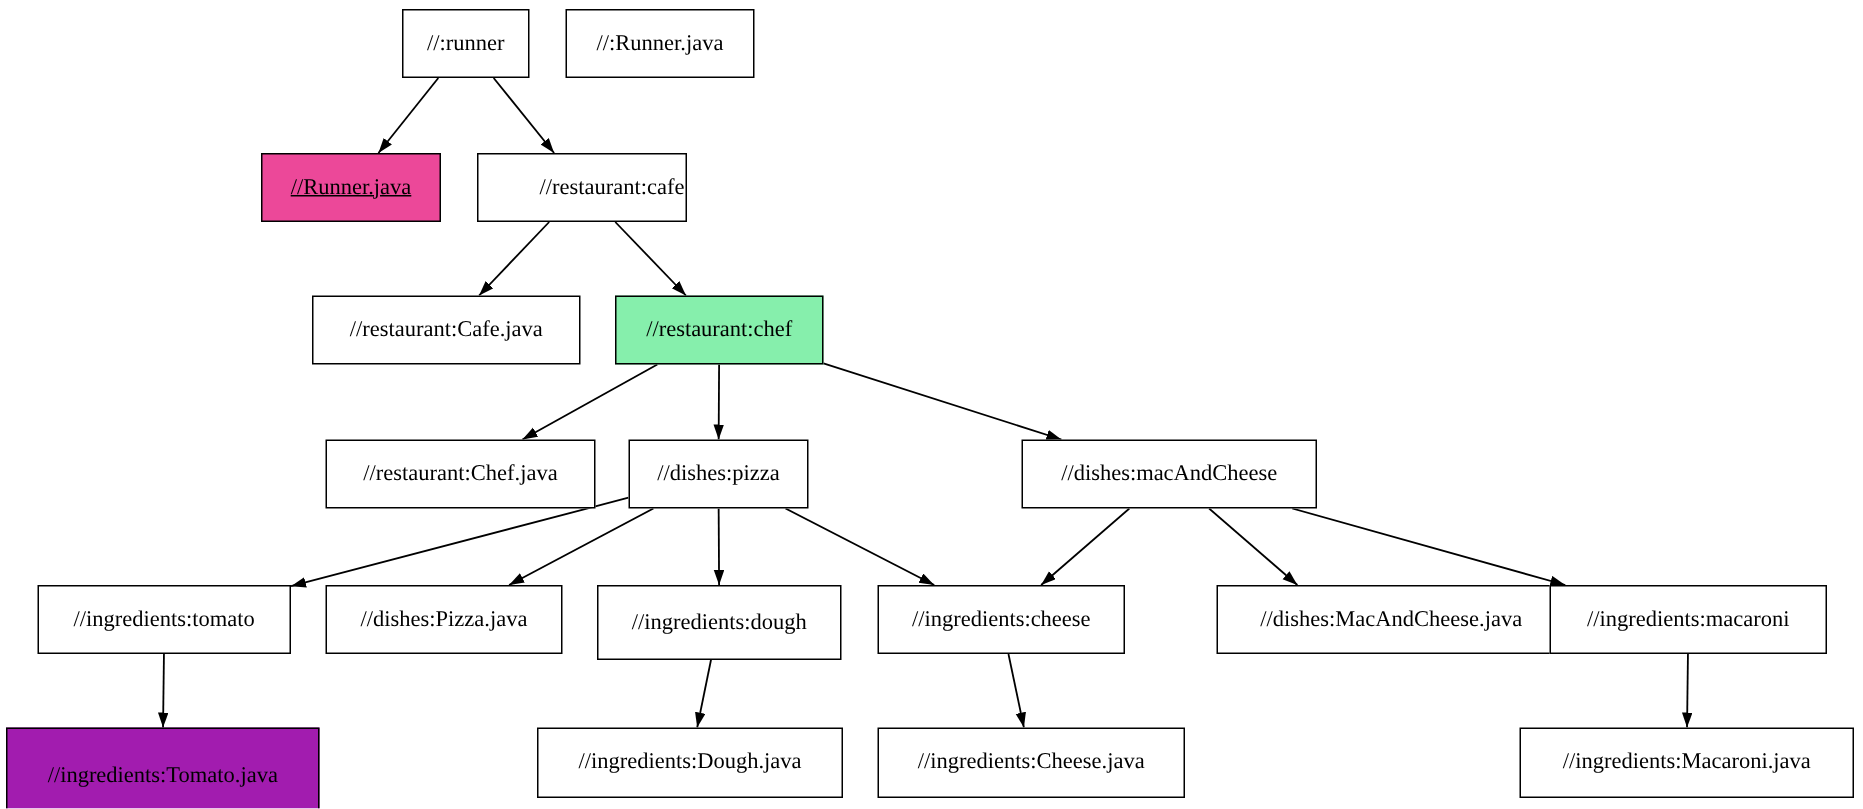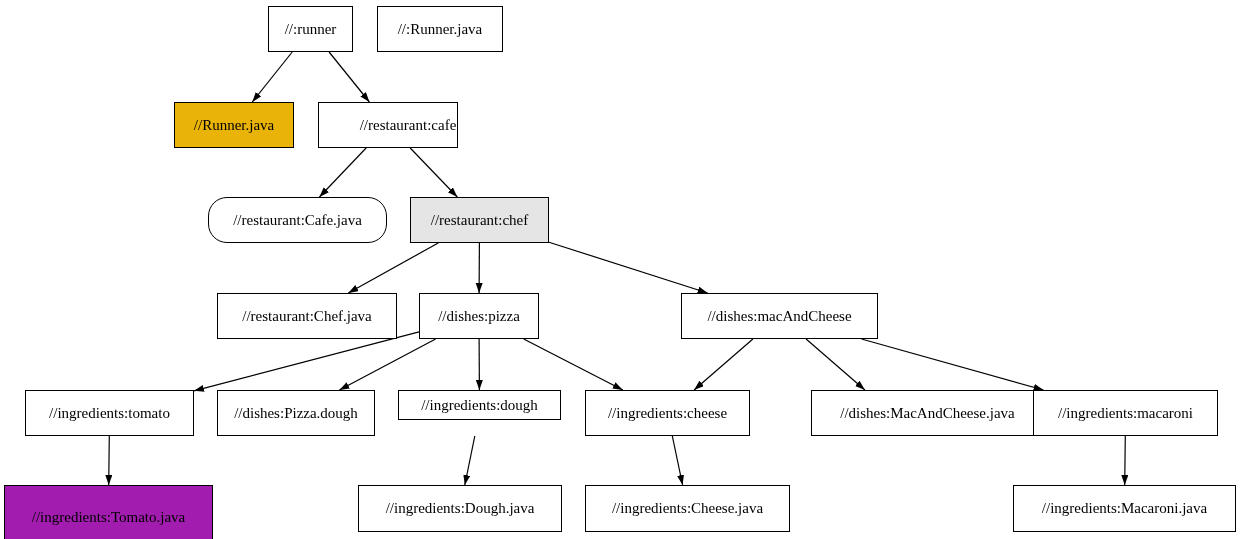--- a/index.html
+++ b/index.html
@@ -65,30 +65,30 @@
         <line x1="861.5" y1="339.0" x2="1043.5" y2="390.0" stroke="#000000" stroke-width="1.2" marker-end="url(#arrowhead)"></line>
         <line x1="109.3" y1="436.0" x2="108.7" y2="485.0" stroke="#000000" stroke-width="1.2" marker-end="url(#arrowhead)"></line>
         <line x1="474.8" y1="436.0" x2="464.8" y2="485.0" stroke="#000000" stroke-width="1.2" marker-end="url(#arrowhead)"></line>
         <line x1="672.3" y1="436.0" x2="682.6" y2="485.0" stroke="#000000" stroke-width="1.2" marker-end="url(#arrowhead)"></line>
         <line x1="1125.3" y1="436.0" x2="1124.7" y2="485.0" stroke="#000000" stroke-width="1.2" marker-end="url(#arrowhead)"></line>
       </g>
   </svg>
   <div id="nodes">
       <div class="node" style="left: 268px; top: 6px; width: 85px; height: 46px; border-color: rgb(0, 0, 0); background: rgb(255, 255, 255); color: rgb(0, 0, 0);">//:runner</div>
       <div class="node" style="left: 377px; top: 6px; width: 126px; height: 46px; border-color: rgb(0, 0, 0); background: rgb(255, 255, 255); color: rgb(0, 0, 0);">//:Runner.java</div>
-      <div class="node" style="left: 174px; top: 102px; width: 120px; height: 46px; border-color: rgb(0, 0, 0); background: #eab308; color: rgb(0, 0, 0);">//Runner.java</div>
+      <div class="node" style="left: 174px; top: 102px; width: 120px; height: 46px; border-color: rgb(0, 0, 0); background: #ec4899; color: rgb(0, 0, 0); text-decoration: underline;">//Runner.java</div>
       <div class="node" style="left: 318px; top: 102px; width: 140px; height: 46px; border-color: rgb(0, 0, 0); background: rgb(255, 255, 255); color: rgb(0, 0, 0); padding-left: 40px;">//restaurant:cafe</div>
-      <div class="node" style="left: 208px; top: 197px; width: 179px; height: 46px; border-color: rgb(0, 0, 0); background: rgb(255, 255, 255); color: rgb(0, 0, 0); border-radius: 19px;">//restaurant:Cafe.java</div>
-      <div class="node" style="left: 410px; top: 197px; width: 139px; height: 46px; border-color: rgb(0, 0, 0); background: #e5e5e5; color: rgb(0, 0, 0);">//restaurant:chef</div>
+      <div class="node" style="left: 208px; top: 197px; width: 179px; height: 46px; border-color: rgb(0, 0, 0); background: rgb(255, 255, 255); color: rgb(0, 0, 0);">//restaurant:Cafe.java</div>
+      <div class="node" style="left: 410px; top: 197px; width: 139px; height: 46px; border-color: rgb(0, 0, 0); background: #86efac; color: rgb(0, 0, 0);">//restaurant:chef</div>
       <div class="node" style="left: 217px; top: 293px; width: 180px; height: 46px; border-color: rgb(0, 0, 0); background: rgb(255, 255, 255); color: rgb(0, 0, 0);">//restaurant:Chef.java</div>
       <div class="node" style="left: 419px; top: 293px; width: 120px; height: 46px; border-color: rgb(0, 0, 0); background: rgb(255, 255, 255); color: rgb(0, 0, 0);">//dishes:pizza</div>
       <div class="node" style="left: 681px; top: 293px; width: 197px; height: 46px; border-color: rgb(0, 0, 0); background: rgb(255, 255, 255); color: rgb(0, 0, 0);">//dishes:macAndCheese</div>
       <div class="node" style="left: 25px; top: 390px; width: 169px; height: 46px; border-color: rgb(0, 0, 0); background: rgb(255, 255, 255); color: rgb(0, 0, 0);">//ingredients:tomato</div>
-      <div class="node" style="left: 217px; top: 390px; width: 158px; height: 46px; border-color: rgb(0, 0, 0); background: rgb(255, 255, 255); color: rgb(0, 0, 0);">//dishes:Pizza.dough</div>
-      <div class="node" style="left: 398px; top: 390px; width: 163px; height: 30px; border-color: rgb(0, 0, 0); background: rgb(255, 255, 255); color: rgb(0, 0, 0);">//ingredients:dough</div>
+      <div class="node" style="left: 217px; top: 390px; width: 158px; height: 46px; border-color: rgb(0, 0, 0); background: rgb(255, 255, 255); color: rgb(0, 0, 0);">//dishes:Pizza.java</div>
+      <div class="node" style="left: 398px; top: 390px; width: 163px; height: 50px; border-color: rgb(0, 0, 0); background: rgb(255, 255, 255); color: rgb(0, 0, 0);">//ingredients:dough</div>
       <div class="node" style="left: 585px; top: 390px; width: 165px; height: 46px; border-color: rgb(0, 0, 0); background: rgb(255, 255, 255); color: rgb(0, 0, 0);">//ingredients:cheese</div>
       <div class="node" style="left: 775px; top: 390px; width: 233px; height: 46px; border-color: rgb(0, 0, 0); background: rgb(255, 255, 255); color: rgb(0, 0, 0); margin-left: 36px;">//dishes:MacAndCheese.java</div>
       <div class="node" style="left: 1033px; top: 390px; width: 185px; height: 46px; border-color: rgb(0, 0, 0); background: rgb(255, 255, 255); color: rgb(0, 0, 0);">//ingredients:macaroni</div>
       <div class="node" style="left: 4px; top: 485px; width: 209px; height: 65px; border-color: rgb(0, 0, 0); background: #a21caf; color: rgb(0, 0, 0);">//ingredients:Tomato.java</div>
       <div class="node" style="left: 358px; top: 485px; width: 204px; height: 47px; border-color: rgb(0, 0, 0); background: rgb(255, 255, 255); color: rgb(0, 0, 0);">//ingredients:Dough.java</div>
       <div class="node" style="left: 585px; top: 485px; width: 205px; height: 47px; border-color: rgb(0, 0, 0); background: rgb(255, 255, 255); color: rgb(0, 0, 0);">//ingredients:Cheese.java</div>
       <div class="node" style="left: 1013px; top: 485px; width: 223px; height: 47px; border-color: rgb(0, 0, 0); background: rgb(255, 255, 255); color: rgb(0, 0, 0);">//ingredients:Macaroni.java</div>
     </div>
 </div>
 

